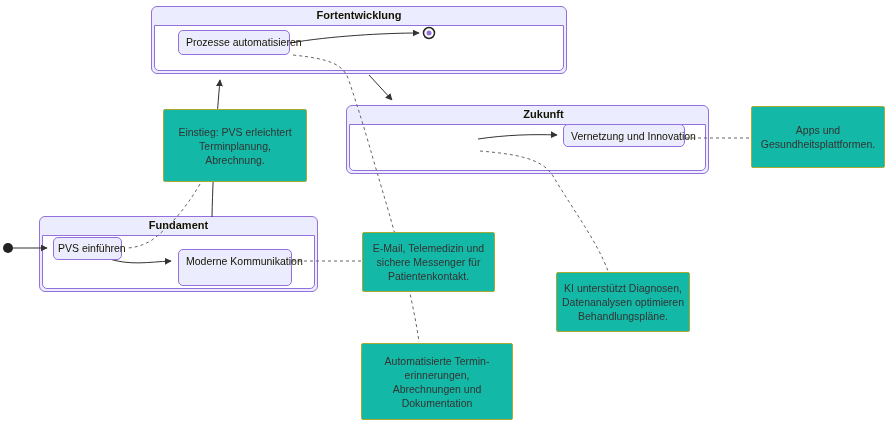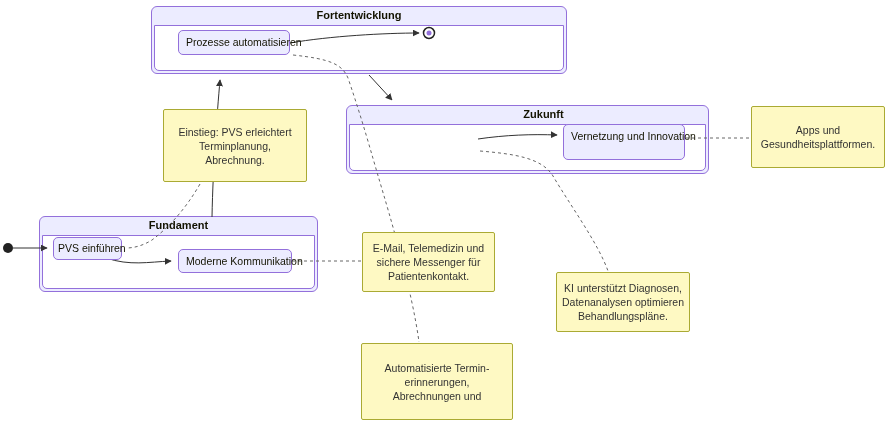--- a/index.html
+++ b/index.html
@@ -23,21 +23,21 @@
   
   svg.edges{position:absolute;left:0;top:0;z-index:2;pointer-events:none;}
   
   .state{
     position:absolute;background:#ECECFF;border:1px solid #9370DB;border-radius:5px;
     font-size:10.5px;line-height:13px;padding:5px 7px;white-space:nowrap;
     box-sizing:border-box;z-index:3;color:#131300;
   }
   
   .note{
-    position:absolute;background:#fef9c3;border:1px solid #AAAA33;border-radius:2px;
+    position:absolute;background:#14b8a6;border:1px solid #AAAA33;border-radius:2px;
     font-size:10.5px;line-height:14px;text-align:center;color:#333333;
     display:flex;flex-direction:column;justify-content:center;box-sizing:border-box;z-index:4;
   }
 </style>
 </head>
 <body>
 
 <div class="canvas">
 
   <div class="container" style="left:151px;top:6px;width:416px;height:68px;">
@@ -77,42 +77,43 @@
 
     <circle cx="8" cy="248" r="5" fill="#222222"></circle>
 
     <circle cx="429" cy="33" r="5.5" fill="#ffffff" stroke="#222222" stroke-width="1.5"></circle>
     <circle cx="429" cy="33" r="2.5" fill="#9370DB"></circle>
   </svg>
 
   <div class="state" style="left:178px;top:30px;width:112px;height:25px;text-align:center;">Prozesse automatisieren</div>
 
 
-  <div class="state" style="left:563px;top:124px;width:122px;height:36px;text-align:left;">Vernetzung und Innovation</div>
+  <div class="state" style="left:563px;top:124px;width:122px;height:23px;text-align:left;">Vernetzung und Innovation</div>
 
   <div class="state" style="left:53px;top:237px;width:69px;height:23px;text-align:center;padding:4px 4px;">PVS einführen</div>
 
-  <div class="state" style="left:178px;top:249px;width:114px;height:24px;text-align:center;">Moderne Kommunikation</div>
+  <div class="state" style="left:178px;top:249px;width:114px;height:37px;text-align:center;">Moderne Kommunikation</div>
 
   <div class="note" style="left:163px;top:109px;width:144px;height:73px;">
     <div>Einstieg: PVS erleichtert</div>
     <div>Terminplanung,</div>
     <div>Abrechnung.</div>
   </div>
 
   <div class="note" style="left:362px;top:232px;width:133px;height:60px;">
     <div>E-Mail, Telemedizin und</div>
     <div>sichere Messenger für</div>
     <div>Patientenkontakt.</div>
   </div>
 
   <div class="note" style="left:361px;top:343px;width:152px;height:77px;">
     <div>Automatisierte Termin-</div>
     <div>erinnerungen,</div>
     <div>Abrechnungen und</div>
+    <div>Dokumentation</div>
   </div>
 
   <div class="note" style="left:556px;top:272px;width:134px;height:60px;">
     <div>KI unterstützt Diagnosen,</div>
     <div>Datenanalysen optimieren</div>
     <div>Behandlungspläne.</div>
   </div>
 
   <div class="note" style="left:751px;top:106px;width:134px;height:62px;">
     <div>Apps und</div>

